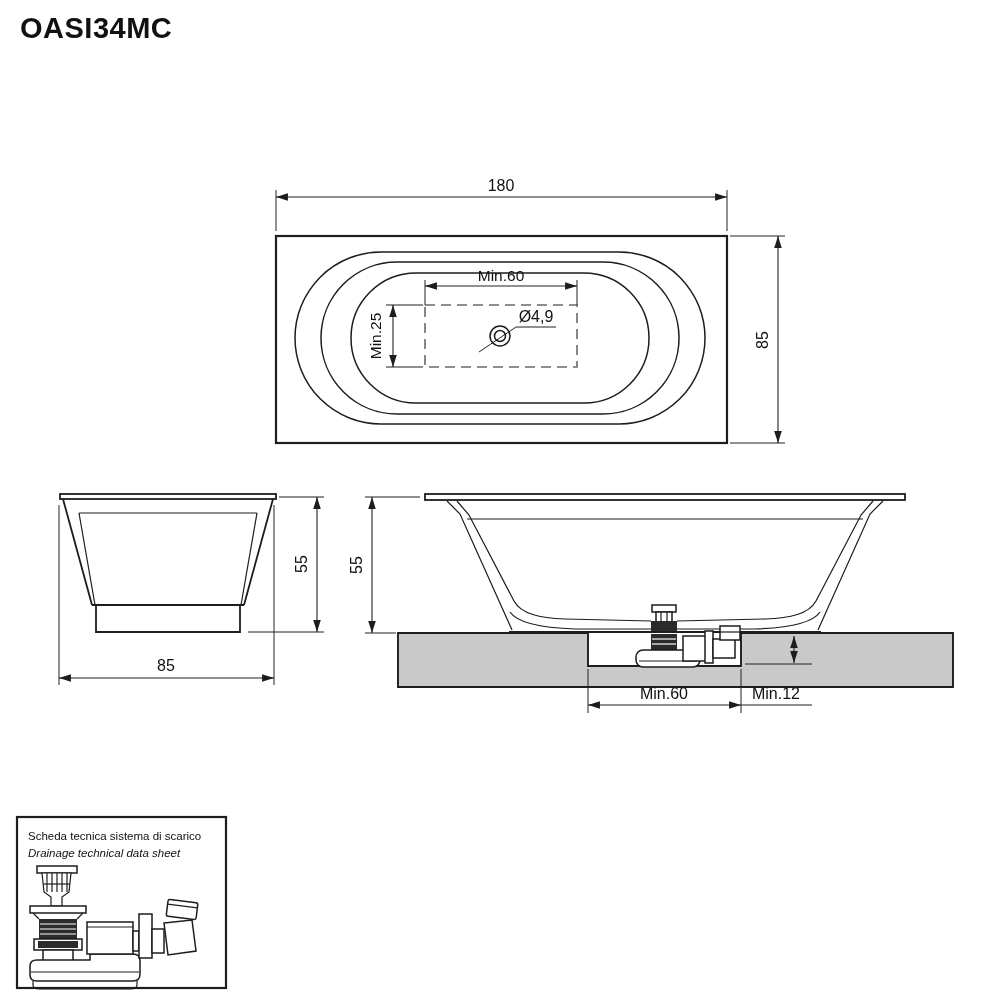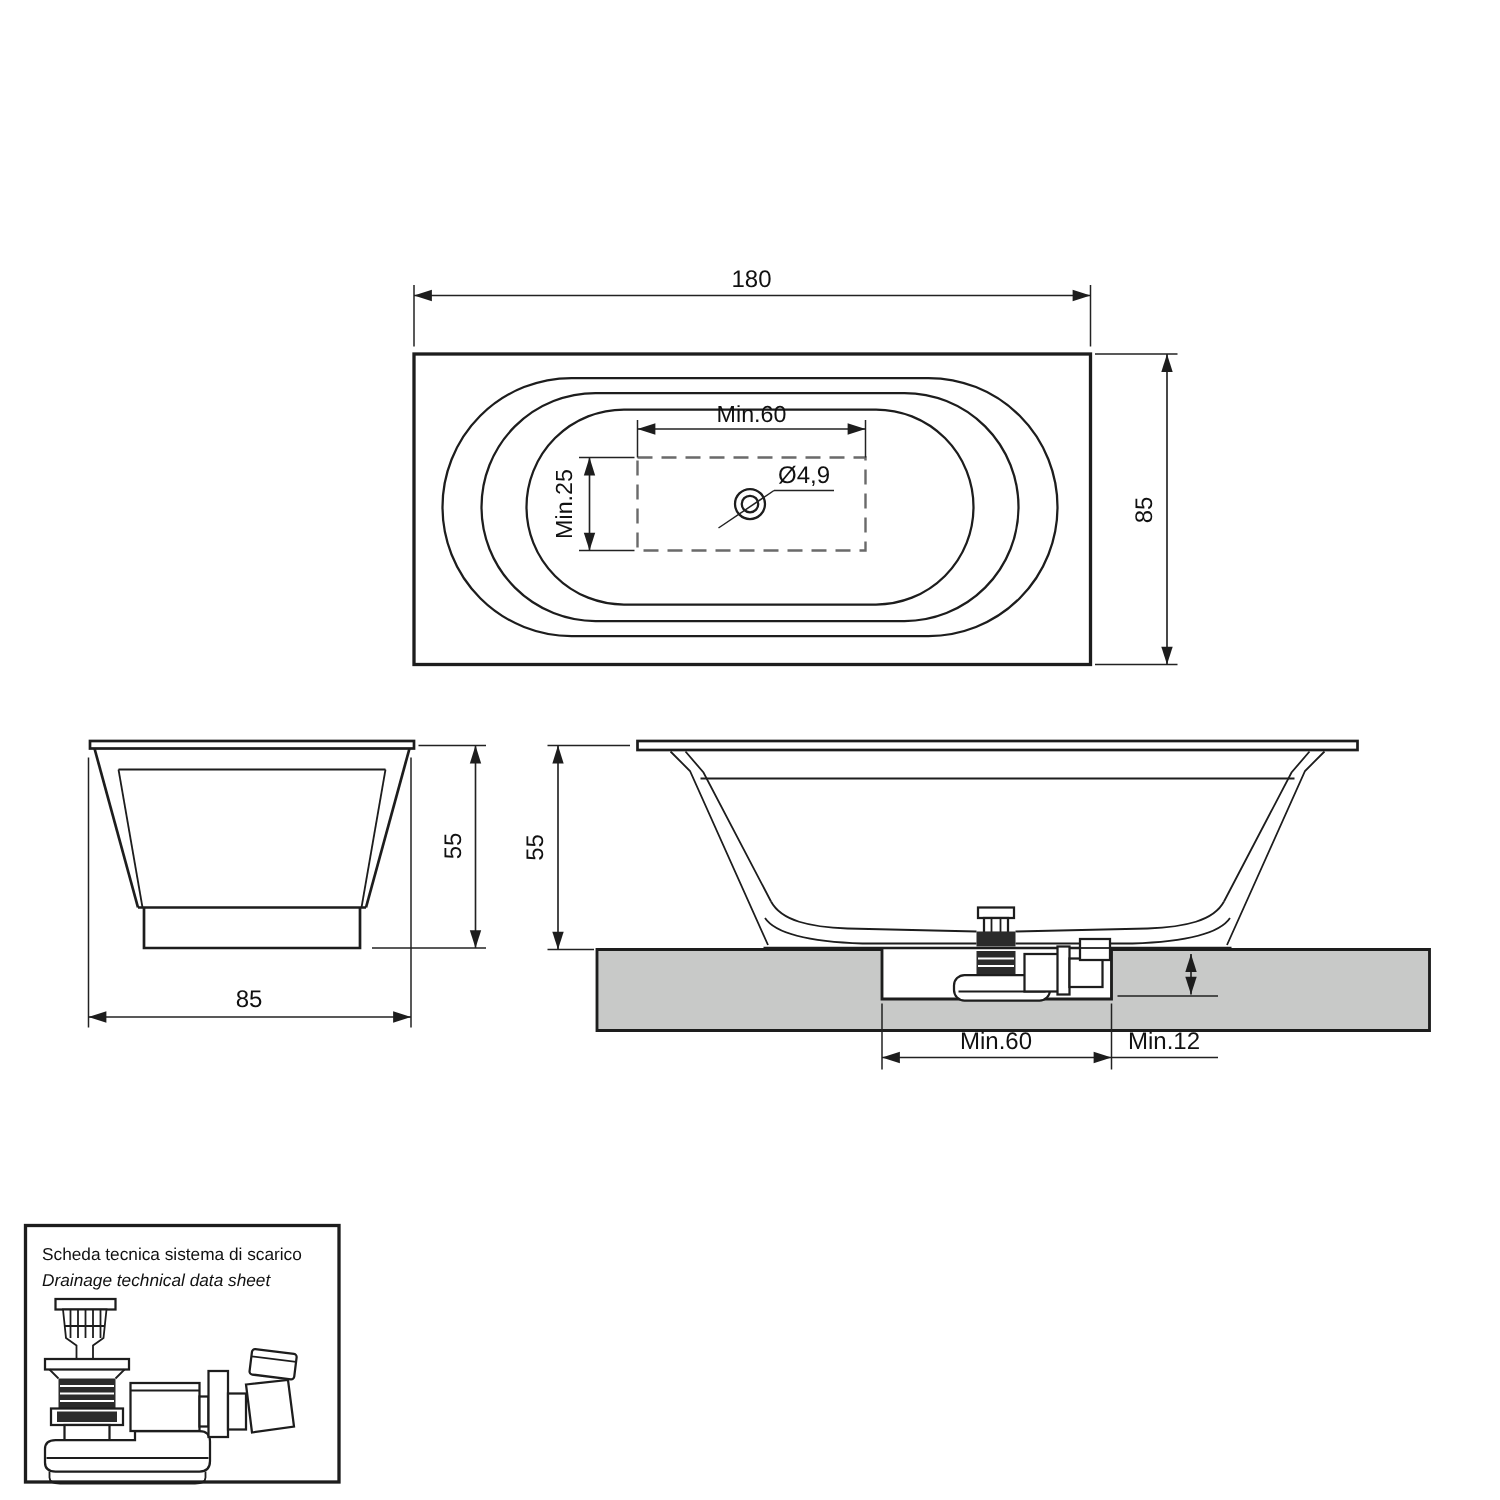--- a/index.html
+++ b/index.html
@@ -21,20 +21,21 @@
   .dimtext-sm{font-family:"Liberation Sans",sans-serif;font-size:15.5px;fill:#111;}
   .boxtext{font-family:"Liberation Sans",sans-serif;font-size:11.5px;fill:#111;}
   .boxtext-i{font-style:italic;}
   .threadline{stroke:#ffffff;stroke-width:1.2;}
 </style>
 </head>
 <body>
 
 <div class="page">
 
+  <div class="title">OASI34MC</div>
 
   <svg width="1000" height="1000" viewBox="0 0 1000 1000">
     <defs>
       <marker id="arr" viewBox="0 0 12 8" refX="11.5" refY="4" markerWidth="13" markerHeight="9" orient="auto-start-reverse" markerUnits="userSpaceOnUse">
         <path d="M0.5,0.5 L11.5,4 L0.5,7.5 Z" fill="#1d1d1d"></path>
       </marker>
     </defs>
 
     <g>
       <rect class="ln thick" x="276" y="236" width="451" height="207"></rect>

